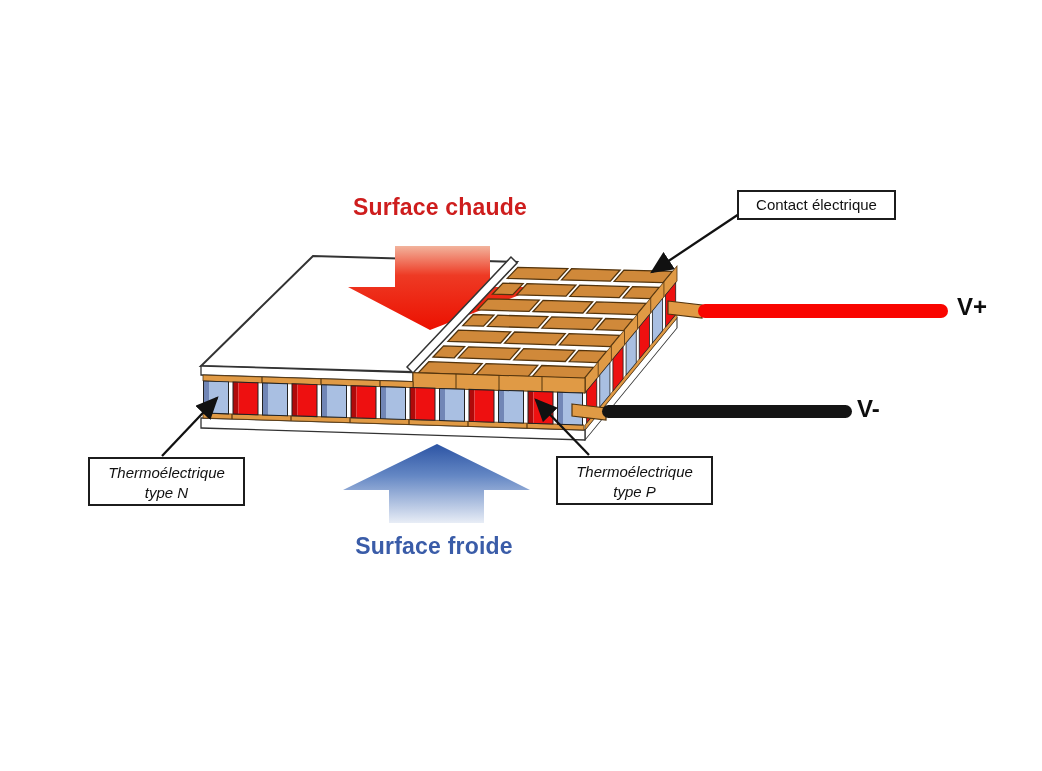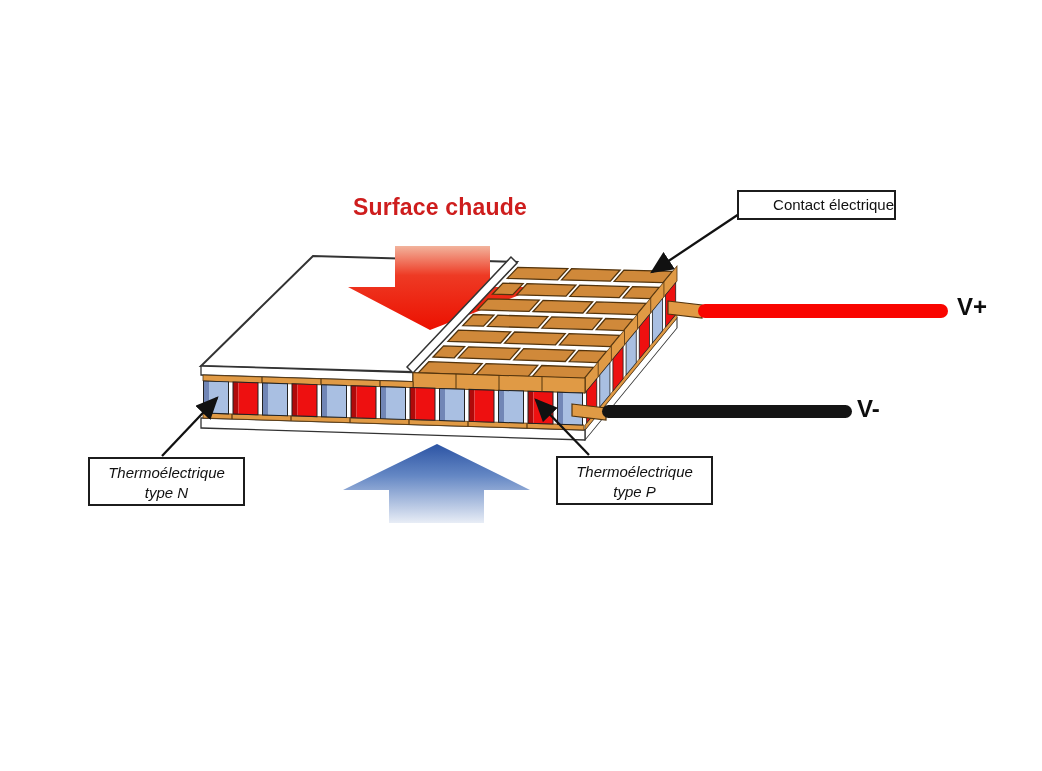--- a/index.html
+++ b/index.html
@@ -148,26 +148,27 @@
       <polygon points="572,404 606,408 606,420 572,416" fill="#e09a45" stroke="#53340d" stroke-width="1.2"></polygon>
       <rect x="602" y="405" width="250" height="13" rx="6.5" fill="#141414"></rect>
       <polygon points="437,444 530,490 484,490 484,523 389,523 389,490 343,490" fill="url(#coldGrad)"></polygon>
       <line x1="739" y1="214" x2="652" y2="272" stroke="#111111" stroke-width="2.3" marker-end="url(#lead)"></line>
       <line x1="162" y1="456" x2="217" y2="398" stroke="#111111" stroke-width="2.3" marker-end="url(#lead)"></line>
       <line x1="589" y1="455" x2="536" y2="400" stroke="#111111" stroke-width="2.3" marker-end="url(#lead)"></line>
     </svg>
 
   <div class="lbl title hot" style="left:340px;top:194px;">Surface chaude</div>
 
+  <div class="lbl title cold" style="left:334px;top:533px;">Surface froide</div>
 
   <div class="term" style="left:957px;top:293px;">V+</div>
 
   <div class="term" style="left:857px;top:395px;">V-</div>
 
-  <div class="box one" style="left:737px;top:190px;width:159px;height:30px;text-align:right;">Contact électrique</div>
+  <div class="box one" style="left:737px;top:190px;width:159px;height:30px;">Contact électrique</div>
 
   <div class="box" style="left:88px;top:457px;width:157px;height:49px;padding-top:4px;">
     <span class="ln">Thermoélectrique</span>
     <span class="ln">type N</span>
   </div>
 
   <div class="box" style="left:556px;top:456px;width:157px;height:49px;padding-top:4px;">
     <span class="ln">Thermoélectrique</span>
     <span class="ln">type P</span>
   </div>

